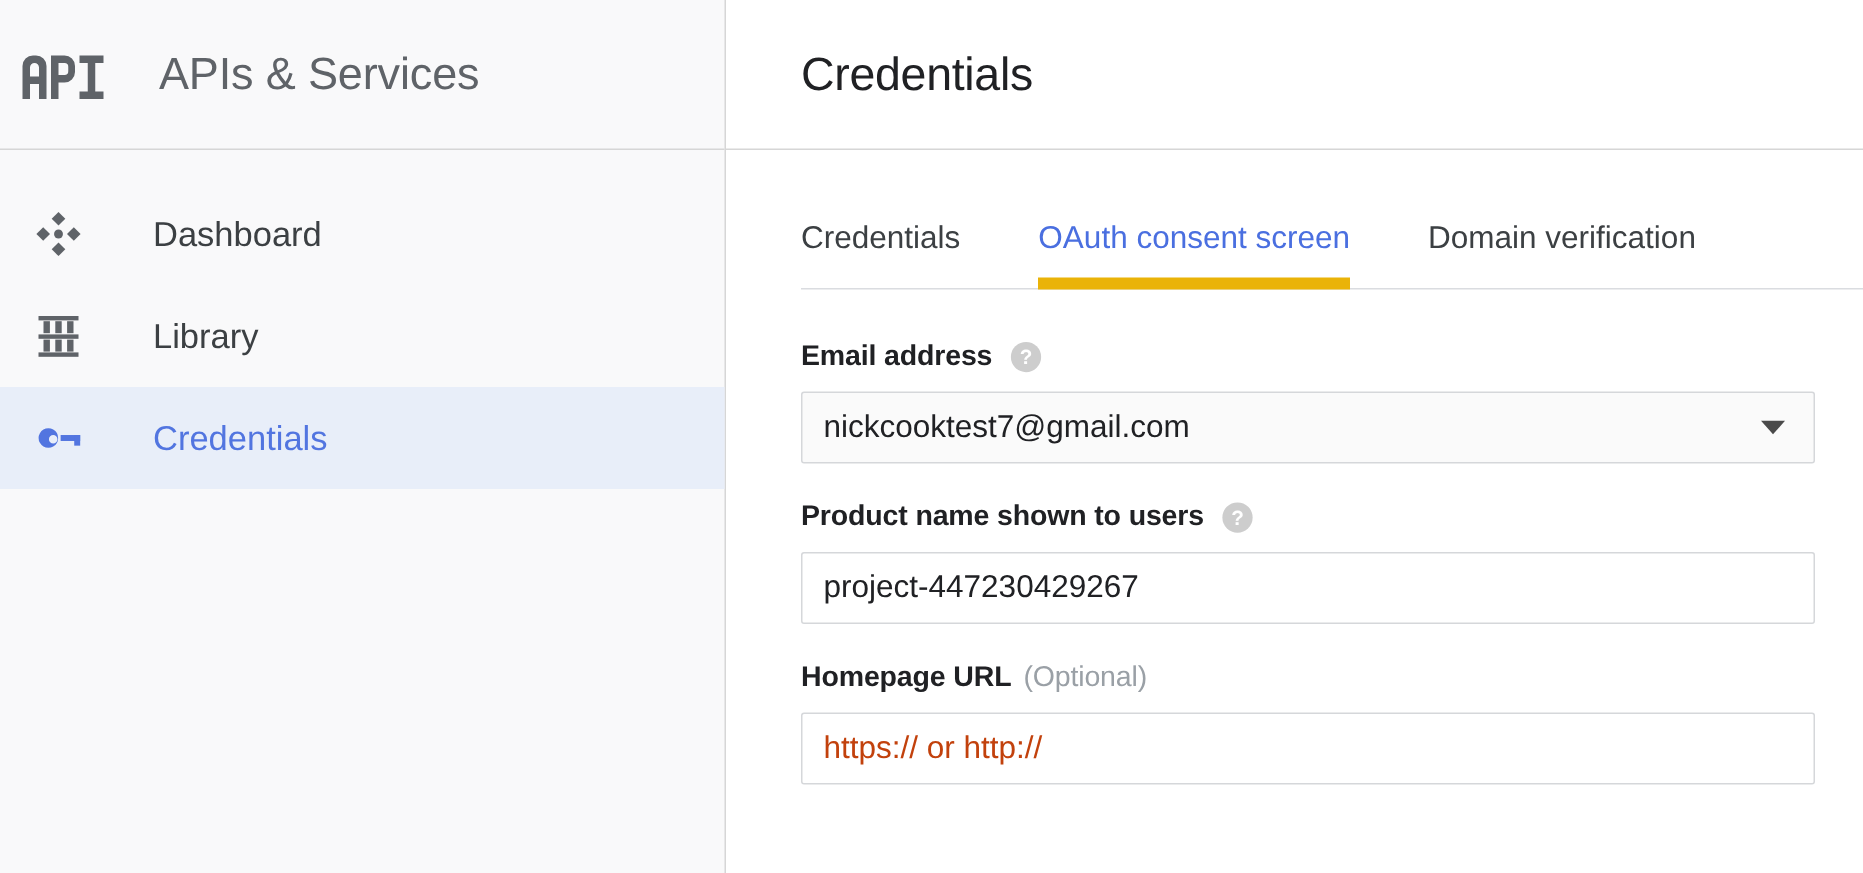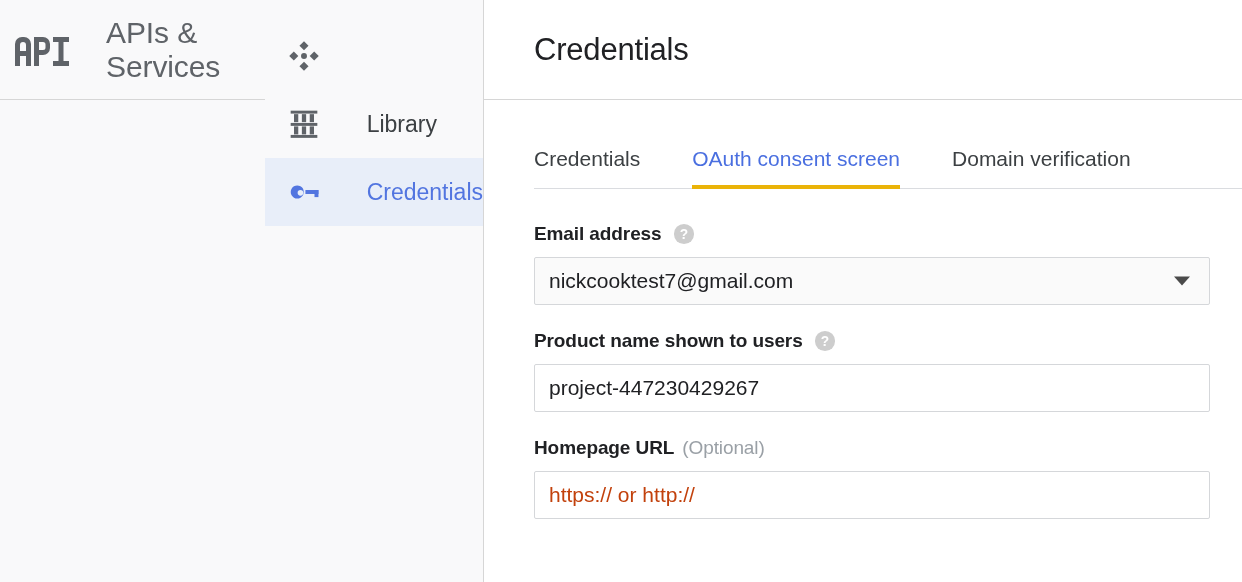--- a/index.html
+++ b/index.html
@@ -25,20 +25,21 @@
 
   
   .sidebar {
     width: 484px;
     height: 582px;
     background: #f9f9fa;
     border-right: 1px solid #d6d6d6;
     box-sizing: border-box;
     flex: 0 0 484px;
     display: flex;
+    flex-direction: column;
   }
   .brand {
     height: 100px;
     box-sizing: border-box;
     border-bottom: 1px solid #d6d6d6;
     display: flex;
     align-items: center;
     padding-left: 6px;
   }
   .brand-logo {
@@ -122,21 +123,21 @@
     padding: 0 0 14px 0;
     margin-right: 52px;
     cursor: pointer;
     white-space: nowrap;
     position: relative;
     top: 1px;
   }
   .tab:last-child { margin-right: 0; }
   .tab.active {
     color: #4a6fe0;
-    border-bottom: 4px solid #eab308;
+    border-bottom: 8px solid #eab308;
     font-weight: 400;
   }
 
   .form {
     padding: 34px 0 0 50px;
   }
   .field {
     margin-bottom: 25px;
     width: 676px;
     text-align: center;
@@ -215,20 +216,21 @@
           <svg width="34" height="34" viewBox="0 0 24 24" aria-hidden="true">
             <g fill="#5f6368">
               <path d="M12 1.6 L15.2 4.8 L12 8 L8.8 4.8 Z"></path>
               <path d="M1.6 12 L4.8 8.8 L8 12 L4.8 15.2 Z"></path>
               <path d="M22.4 12 L19.2 15.2 L16 12 L19.2 8.8 Z"></path>
               <path d="M12 22.4 L8.8 19.2 L12 16 L15.2 19.2 Z"></path>
               <circle cx="12" cy="12" r="2.1"></circle>
             </g>
           </svg>
         </span>
+        <span class="nav-label">Dashboard</span>
       </div>
 
       <div class="nav-item">
         <span class="nav-icon">
           <svg width="32" height="32" viewBox="0 0 24 24" aria-hidden="true">
             <g fill="#5f6368">
               <rect x="2" y="2" width="20" height="2.2"></rect>
               <rect x="4.5" y="4.6" width="3.2" height="6"></rect>
               <rect x="10.4" y="4.6" width="3.2" height="6"></rect>
               <rect x="16.3" y="4.6" width="3.2" height="6"></rect>

